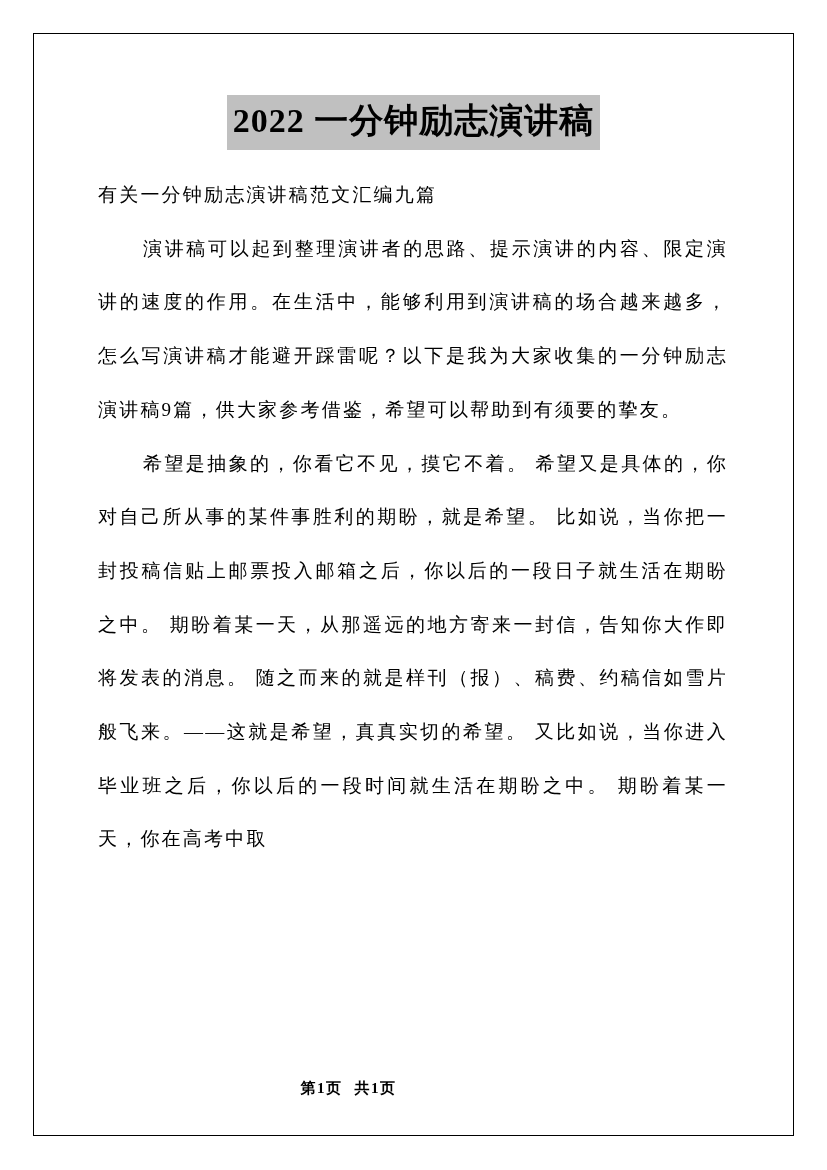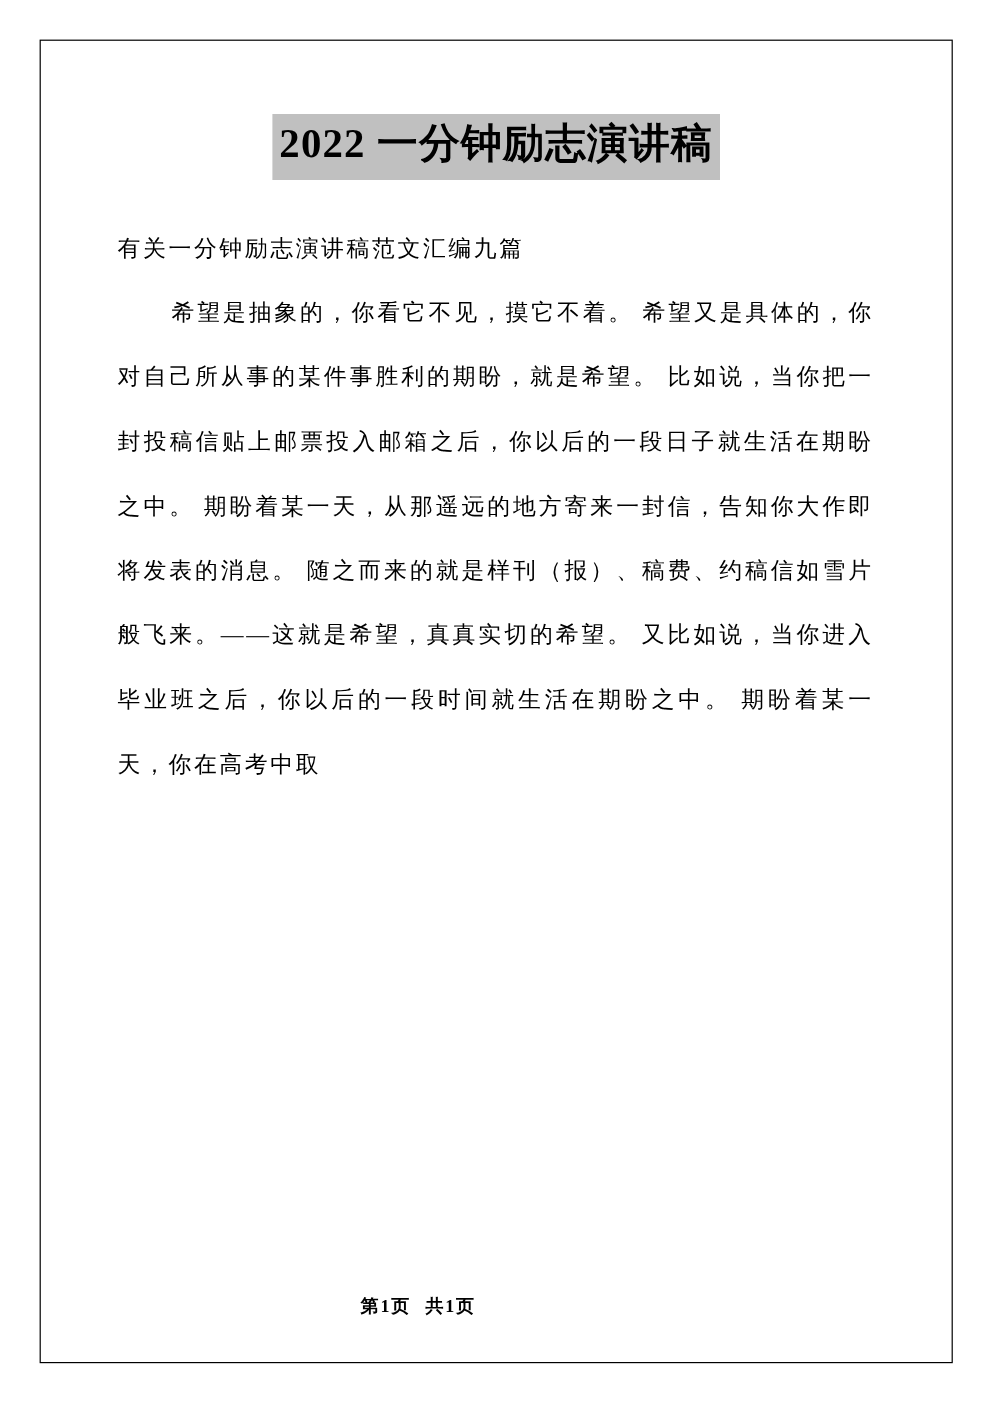--- a/index.html
+++ b/index.html
@@ -38,21 +38,21 @@
     display: inline-block;
     background: #c0c0c0;
     font-size: 34px;
     font-weight: bold;
     letter-spacing: 1px;
     padding: 2px 6px 5px 6px;
   }
   .content {
     position: absolute;
     left: 98px;
-    top: 181px;
+    top: 168px;
     width: 630px;
     font-size: 19px;
     line-height: 53.7px;
     letter-spacing: 2.2px;
   }
   .content p {
     margin: 0;
     text-align: justify;
     text-justify: inter-character;
   }
@@ -87,19 +87,20 @@
 
 <div class="page">
   <div class="page-border"></div>
 
   <div class="doc-title">
     <span class="highlight">2022 一分钟励志演讲稿</span>
   </div>
 
   <div class="content">
     <p class="intro">有关一分钟励志演讲稿范文汇编九篇</p>
+    <p class="para">演讲稿可以起到整理演讲者的思路、提示演讲的内容、限定演讲的速度的作用。在生活中，能够利用到演讲稿的场合越来越多，怎么写演讲稿才能避开踩雷呢？以下是我为大家收集的一分钟励志演讲稿9篇，供大家参考借鉴，希望可以帮助到有须要的挚友。</p>
     <p class="para">希望是抽象的，你看它不见，摸它不着。 希望又是具体的，你对自己所从事的某件事胜利的期盼，就是希望。 比如说，当你把一封投稿信贴上邮票投入邮箱之后，你以后的一段日子就生活在期盼之中。 期盼着某一天，从那遥远的地方寄来一封信，告知你大作即将发表的消息。 随之而来的就是样刊（报）、稿费、约稿信如雪片般飞来。——这就是希望，真真实切的希望。 又比如说，当你进入毕业班之后，你以后的一段时间就生活在期盼之中。 期盼着某一天，你在高考中取</p>
   </div>
 
   <div class="footer">
     <span>第1页</span><span class="gap"></span><span>共1页</span>
   </div>
 </div>
 
 </body></html>

